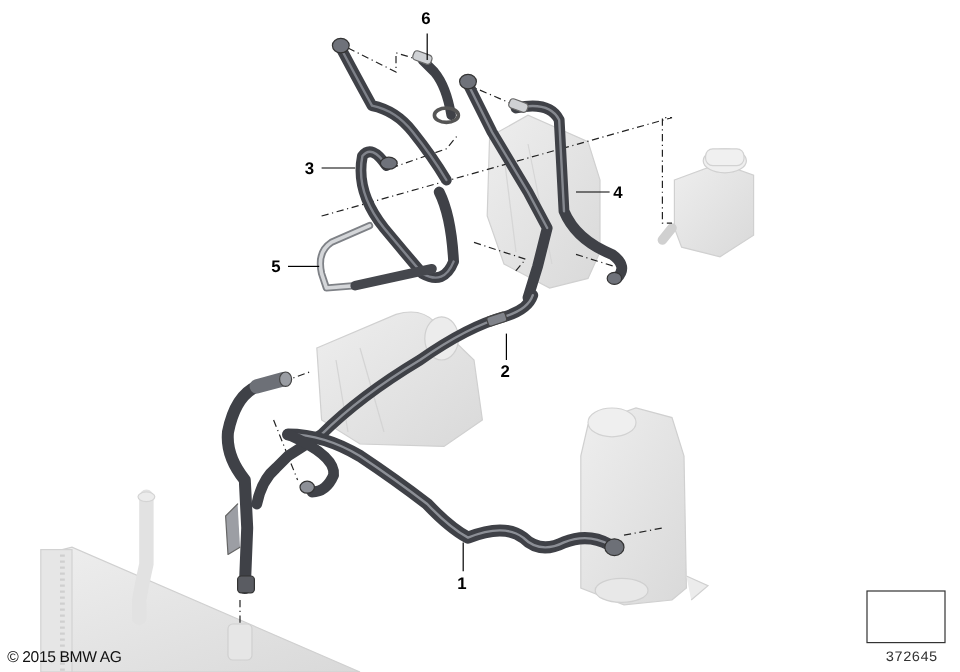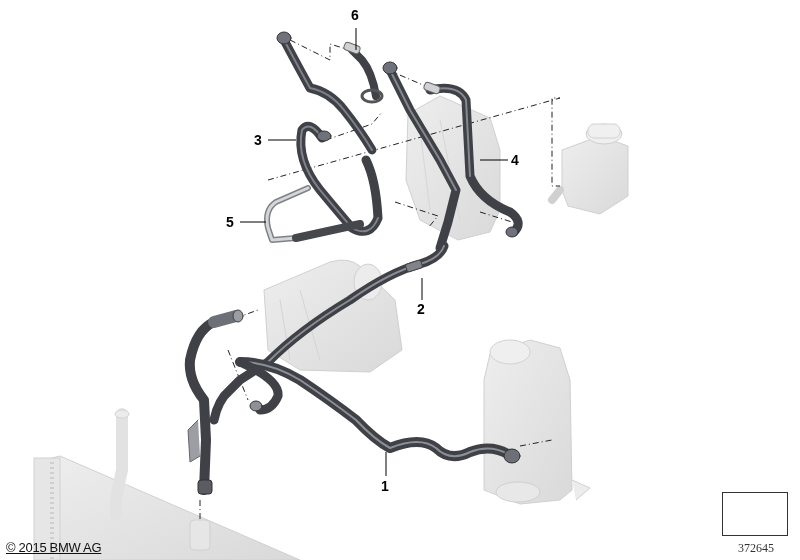--- a/index.html
+++ b/index.html
@@ -1,21 +1,21 @@
 <!DOCTYPE html>
 <html><head>
 <meta charset="utf-8">
 <style>
   html, body { margin: 0; padding: 0; background: #ffffff; }
   body { width: 800px; height: 560px; position: relative; overflow: hidden; font-family: "Liberation Sans", sans-serif; }
   #diagram { position: absolute; left: 0; top: 0; width: 800px; height: 560px; }
   .callout-label { position: absolute; font-family: "Liberation Sans", sans-serif; font-weight: bold; font-size: 14px; color: #000; line-height: 1; }
-  .copyright { position: absolute; left: 6px; top: 540px; font-family: "Liberation Sans", sans-serif; font-size: 13px; color: #111; letter-spacing: -0.3px; text-decoration: underline; }
+  .copyright { position: absolute; left: 6px; top: 540px; font-family: "Liberation Sans", sans-serif; font-size: 13px; color: #111; letter-spacing: -0.3px; }
   .ref-box { position: absolute; left: 722px; top: 492px; width: 66px; height: 44px; border: 1px solid #333; background: #fff; box-sizing: border-box; }
-  .ref-number { position: absolute; left: 738px; top: 541px; font-family: Liberation Serif, serif; font-size: 12px; color: #333; }
+  .ref-number { position: absolute; left: 738px; top: 541px; font-family: Liberation Mono, monospace; font-size: 12px; color: #333; }
 </style>
 </head>
 <body>
 
 <svg id="diagram" viewBox="0 0 800 560" xmlns="http://www.w3.org/2000/svg">
   <defs>
     <linearGradient id="ghostGrad" x1="0" y1="0" x2="1" y2="1">
       <stop offset="0" stop-color="#eeeeee"></stop>
       <stop offset="1" stop-color="#d9d9d9"></stop>
     </linearGradient>

